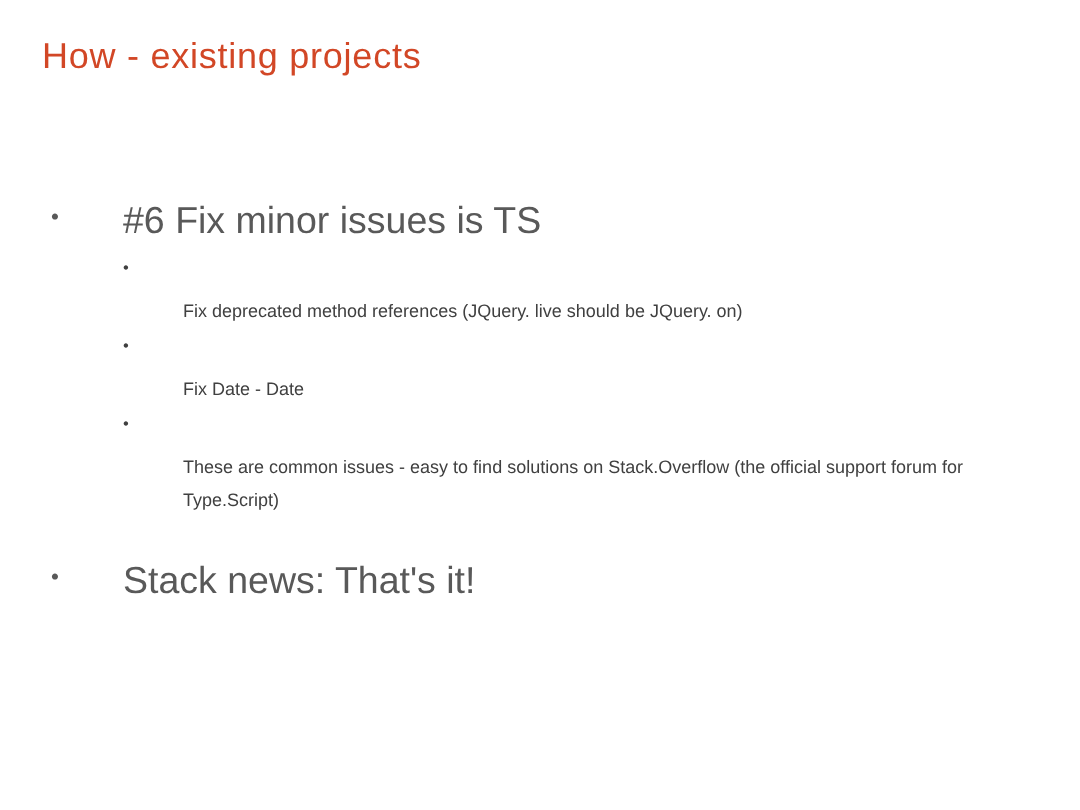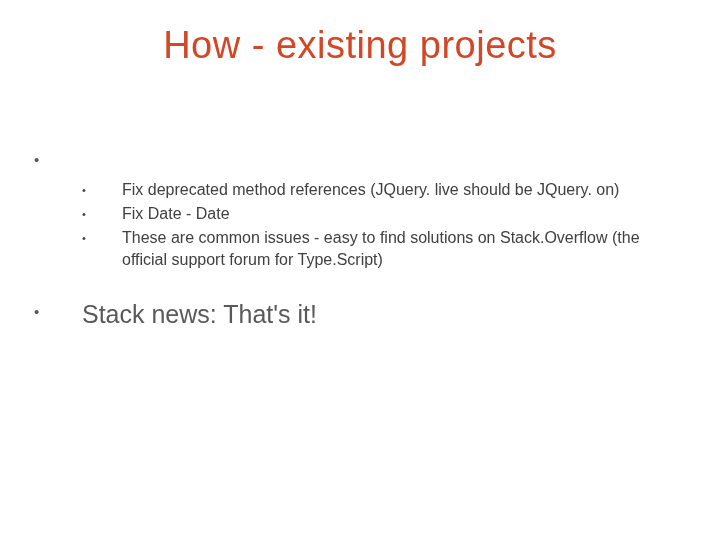--- a/index.html
+++ b/index.html
@@ -11,25 +11,24 @@
       width: 720px;
       height: 540px;
       background: #ffffff;
       font-family: "Segoe UI Light", "Segoe UI", -apple-system, sans-serif;
       font-weight: 300;
       padding: 24px 28px;
       overflow: hidden;
     }
     .slide-title {
       color: #d24726;
-      font-size: 38px;
+      font-size: 24px;
       font-weight: 300;
       letter-spacing: 0.5px;
       margin-bottom: 80px;
-      text-align: center;
     }
     .content {
       padding-left: 6px;
     }
     .bullet-row {
       display: flex;
       align-items: flex-start;
       margin-bottom: 6px;
     }
     .bullet-marker {
@@ -56,36 +55,38 @@
     }
     .sub-bullet-marker {
       color: #404040;
       font-size: 11px;
       line-height: 22px;
       width: 40px;
       flex-shrink: 0;
     }
     .sub-bullet-text {
       color: #404040;
-      font-size: 16px;
+      font-size: 12px;
       font-weight: 400;
       line-height: 22px;
       flex: 1;
       padding-right: 10px;
+      margin-top: 28px;
     }
   </style>
 </head>
 <body>
 
 <div class="slide-title">How - existing projects</div>
 
 <div class="content">
 
   <div class="bullet-row">
     <div class="bullet-marker">•</div>
+    <div class="bullet-text-main">#6 Fix minor issues is TS</div>
   </div>
 
   <div class="sub-list">
     <div class="sub-bullet-row">
       <div class="sub-bullet-marker">•</div>
       <div class="sub-bullet-text">Fix deprecated method references (JQuery. live should be JQuery. on)</div>
     </div>
     <div class="sub-bullet-row">
       <div class="sub-bullet-marker">•</div>
       <div class="sub-bullet-text">Fix Date - Date</div>

